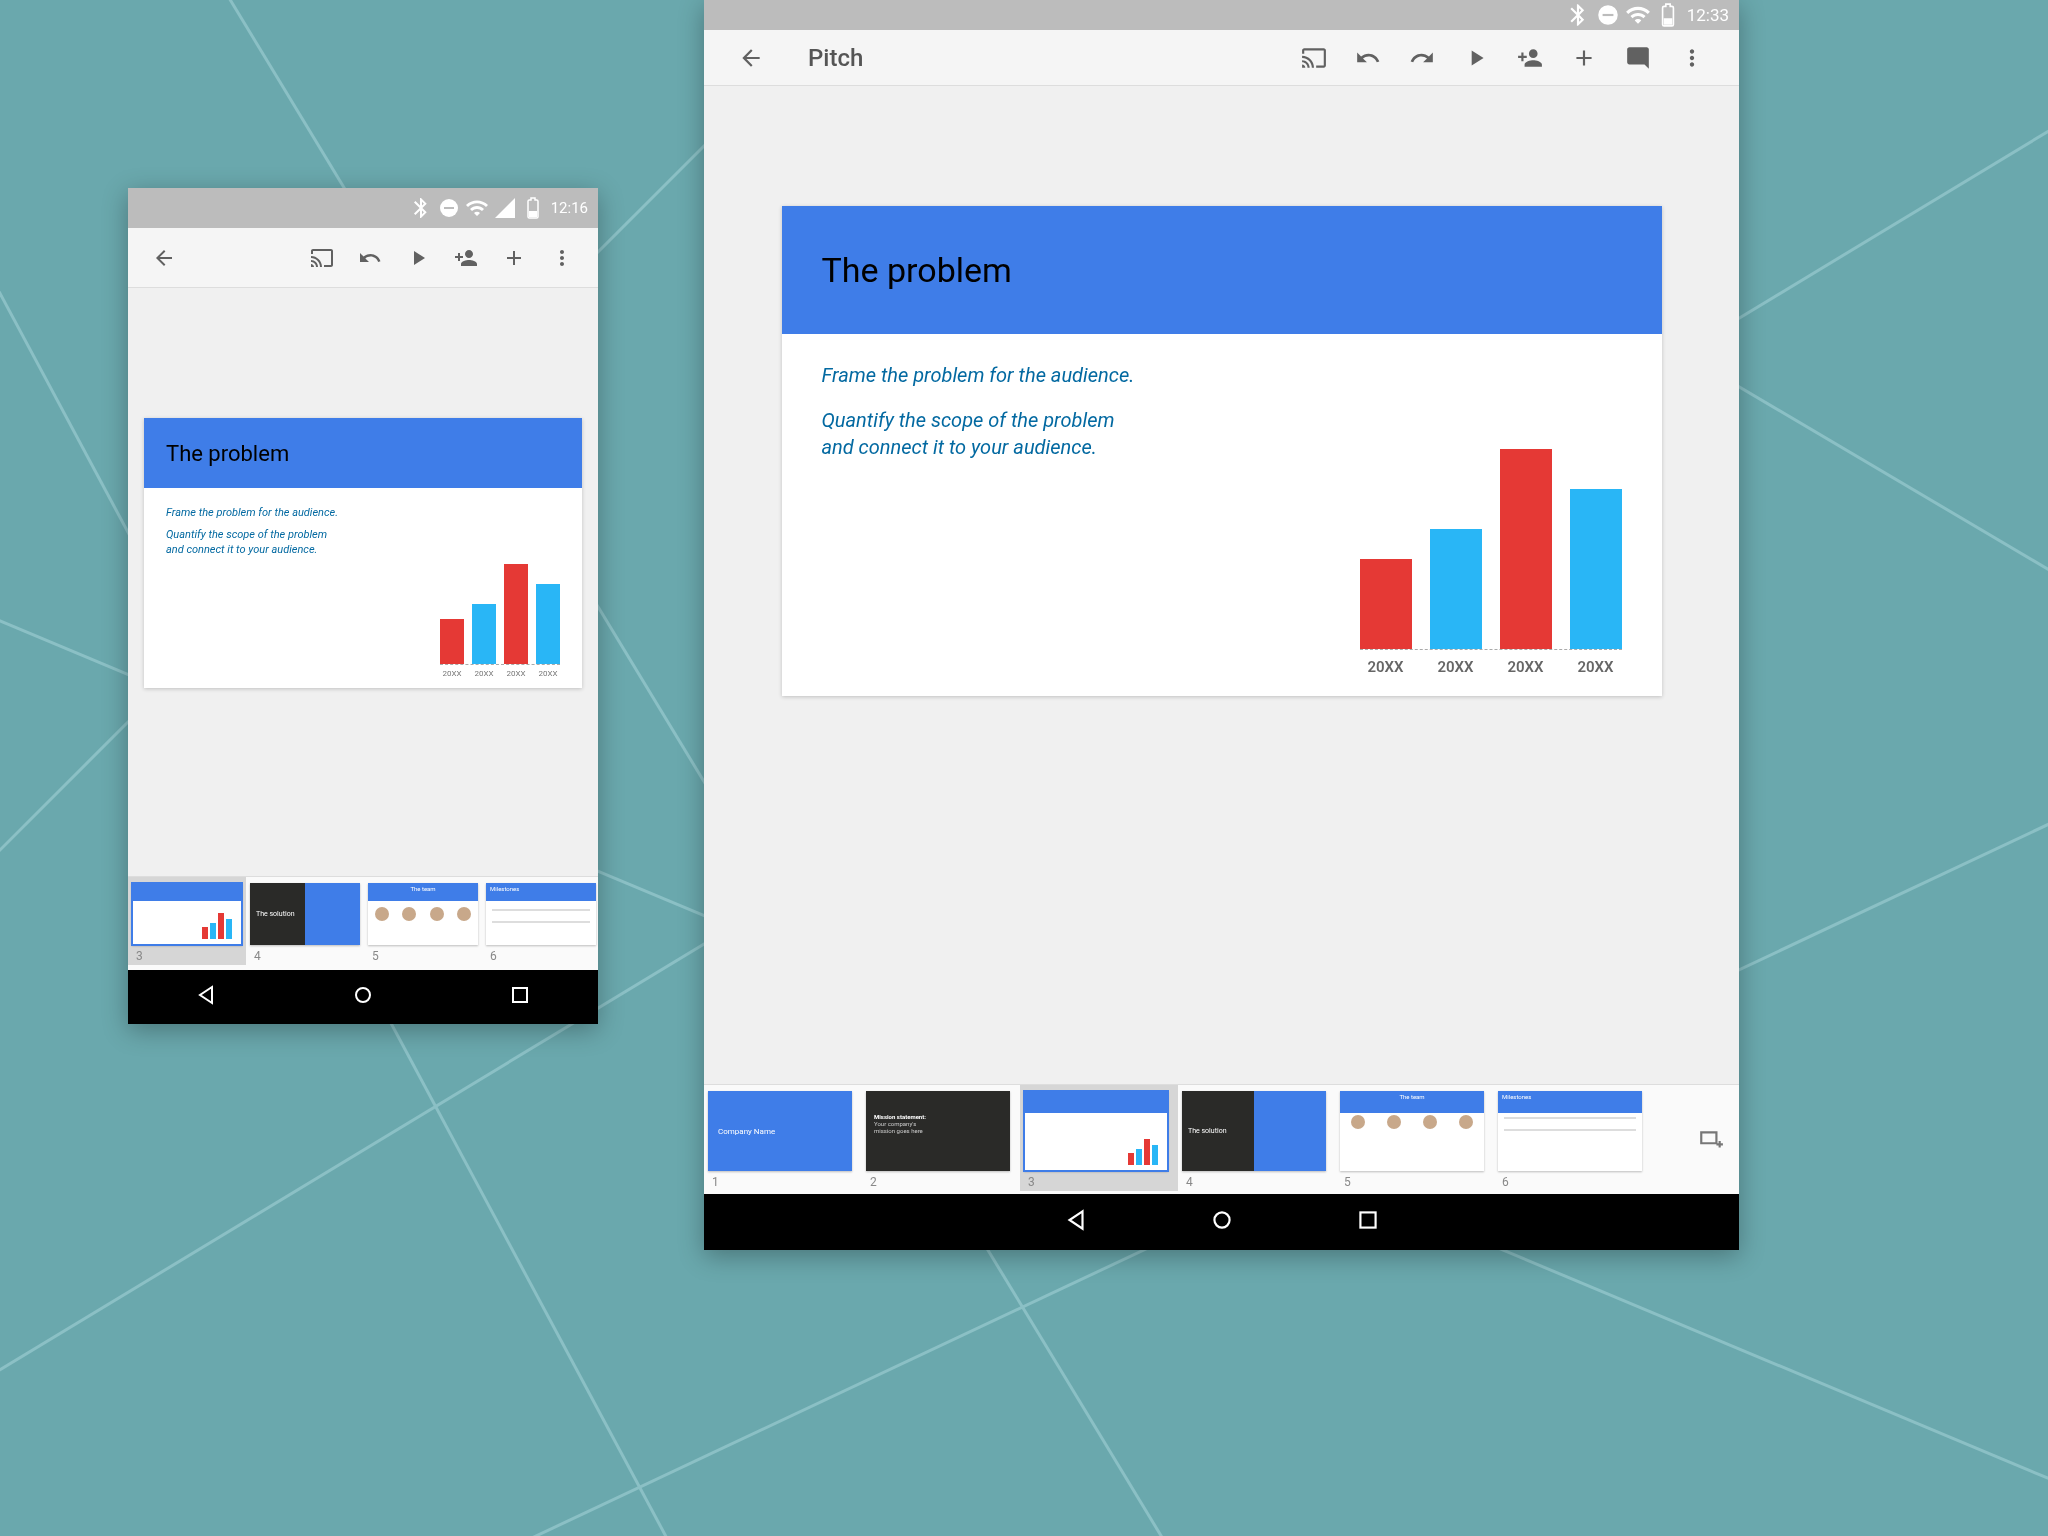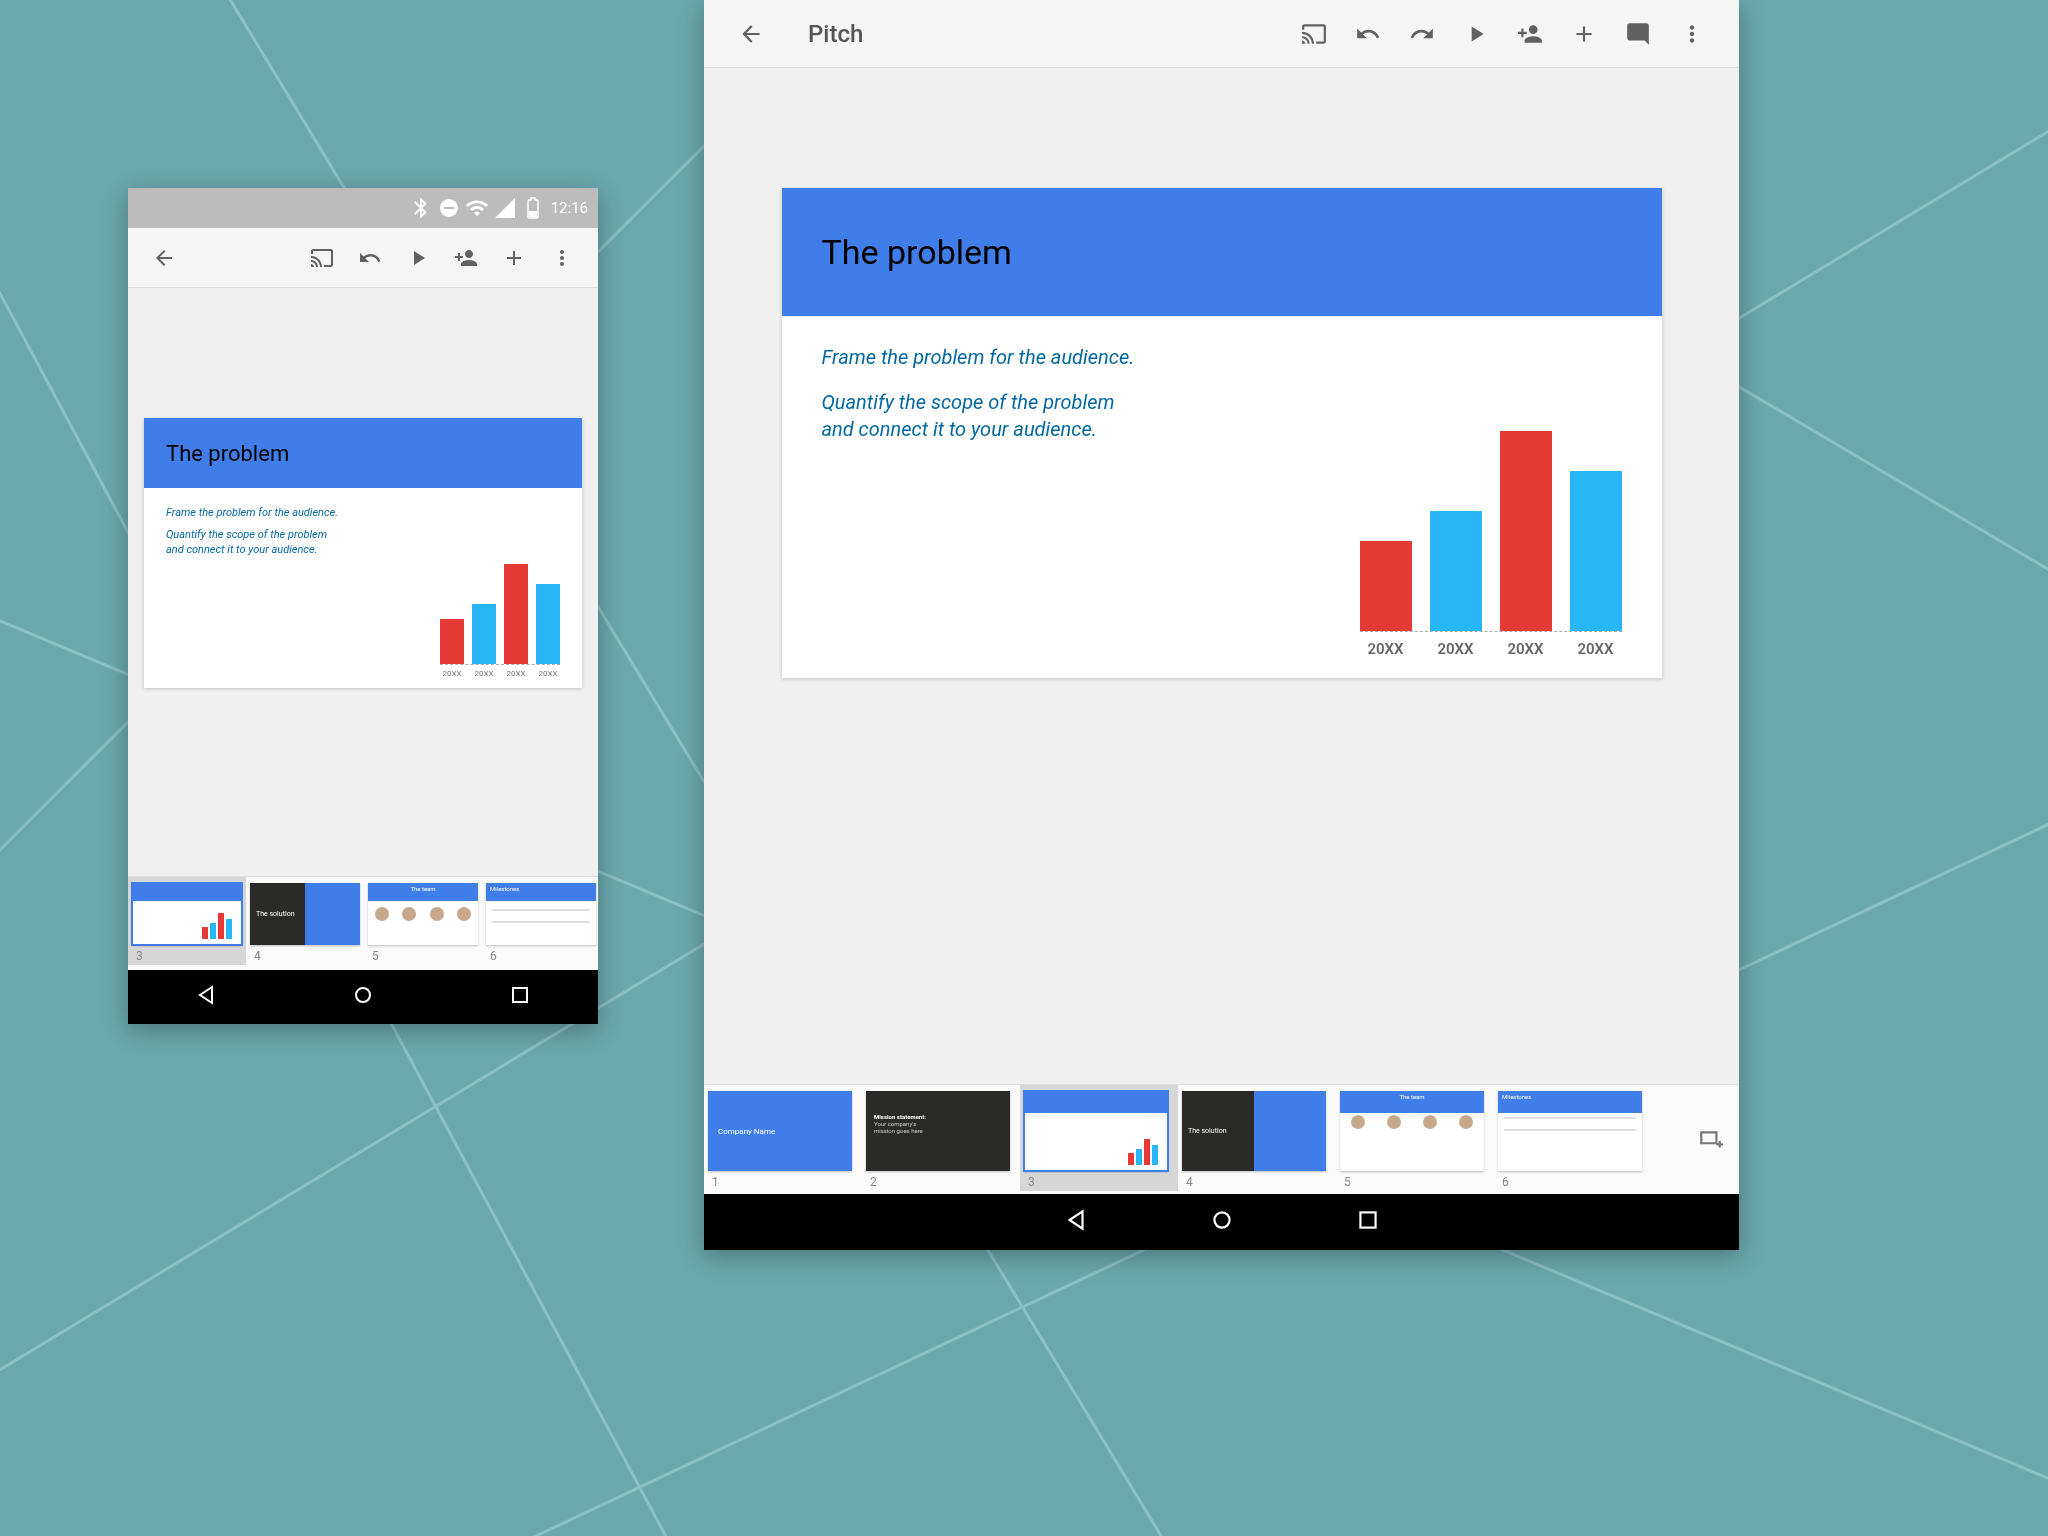--- a/index.html
+++ b/index.html
@@ -42,21 +42,21 @@
   .tablet .statusbar { height: 30px; font-size: 17px; }
   .status-icons { display: flex; align-items: center; gap: 4px; }
 
   .toolbar {
     background: #f5f5f5;
     display: flex;
     align-items: center;
     border-bottom: 1px solid #ddd;
   }
   .phone .toolbar { height: 60px; padding: 0 12px; }
-  .tablet .toolbar { height: 68px; padding: 0 20px; }
+  .tablet .toolbar { height: 56px; padding: 0 20px; }
   .toolbar .title { font-size: 24px; color: #555; font-weight: 500; margin-left: 30px; }
   .toolbar .spacer { flex: 1; }
   .toolbar .actions { display: flex; align-items: center; gap: 0; }
   .toolbar .icon-btn { width: 48px; height: 48px; display:flex; align-items:center; justify-content:center; color:#616161; cursor:pointer; }
   .tablet .toolbar .icon-btn { width: 54px; }
 
   .canvas {
     flex: 1;
     background: #f0f0f0;
     display: flex;
@@ -400,20 +400,37 @@
     <span><svg class="ic" viewBox="0 0 24 24">
           <use href="#i-navhome"></use>
         </svg></span>
     <span><svg class="ic" viewBox="0 0 24 24">
           <use href="#i-navrecent"></use>
         </svg></span>
   </div>
 </div>
 
 <div class="device tablet">
+  <div class="statusbar">
+    <span class="status-icons">
+      <svg class="ic" viewBox="0 0 24 24">
+          <use href="#i-bt"></use>
+        </svg>
+      <svg class="ic" viewBox="0 0 24 24">
+          <use href="#i-dnd"></use>
+        </svg>
+      <svg class="ic" viewBox="0 0 24 24">
+          <use href="#i-wifi"></use>
+        </svg>
+      <svg class="ic" viewBox="0 0 24 24">
+          <use href="#i-batt"></use>
+        </svg>
+    </span>
+    <span>12:33</span>
+  </div>
 
   <div class="toolbar">
     <div class="icon-btn">
         <svg class="ic" viewBox="0 0 24 24">
           <use href="#i-back"></use>
         </svg>
       </div>
     <div class="title">Pitch</div>
     <div class="spacer"></div>
     <div class="actions">

